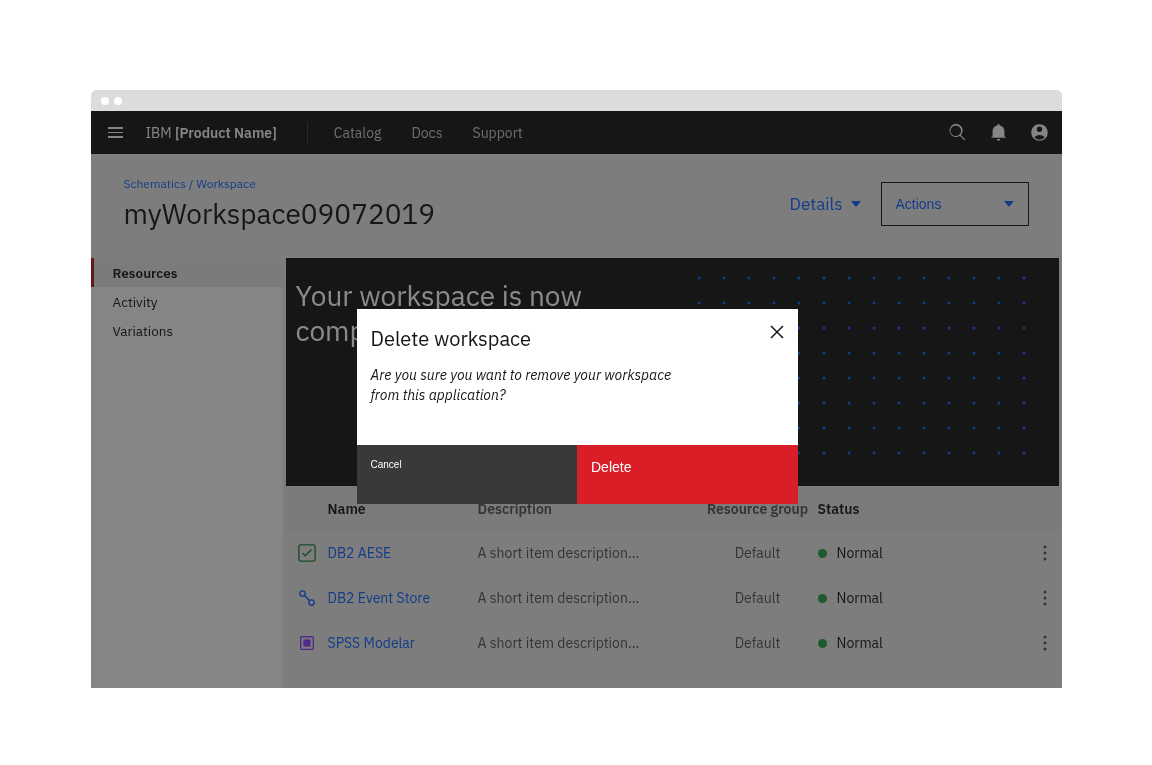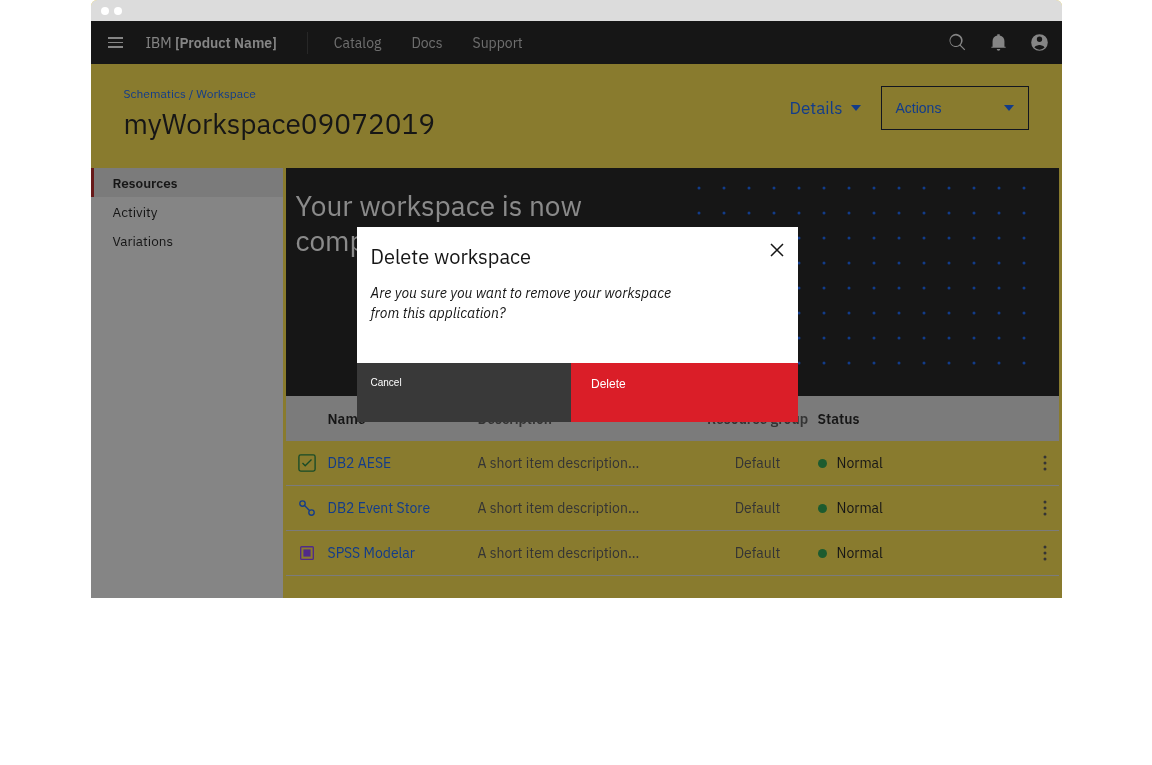--- a/index.html
+++ b/index.html
@@ -6,21 +6,22 @@
     body {
       font-family: "IBM Plex Sans", -apple-system, BlinkMacSystemFont, "Segoe UI", Helvetica, Arial, sans-serif;
       background: #fff;
       display: flex;
       justify-content: center;
       align-items: flex-start;
       min-height: 765px;
     }
     .window {
       width: 971px;
-      background: #fde047;
+      margin-top: 90px;
+      background: #e5e5e5;
       border-radius: 6px 6px 0 0;
       overflow: hidden;
       position: relative;
     }
     .window-chrome {
       height: 21px;
       background: #dcdcdc;
       display: flex;
       align-items: center;
       padding-left: 10px;
@@ -39,21 +40,21 @@
     .hamburger { display: flex; flex-direction: column; gap: 3px; cursor: pointer; padding: 4px; }
     .hamburger span { width: 15px; height: 1.5px; background: #f4f4f4; }
     .brand { margin-left: 19px; font-weight: 400; }
     .brand b { font-weight: 600; }
     .divider { width: 1px; height: 22px; background: #393939; margin: 0 26px 0 30px; }
     .nav-links { display: flex; gap: 30px; color: #c6c6c6; font-size: 14px; }
     .nav-links span { cursor: pointer; }
     .top-icons { margin-left: auto; display: flex; gap: 22px; align-items: center; }
     .icon-svg { width: 19px; height: 19px; fill: #f4f4f4; cursor: pointer; }
 
-    .header-area { padding: 22px 33px 26px; display: flex; align-items: flex-start; justify-content: space-between; }
+    .header-area { padding: 22px 33px 26px; display: flex; align-items: center; justify-content: space-between; }
     .breadcrumb { font-size: 12px; color: #0f62fe; margin-bottom: 4px; }
     .breadcrumb span { cursor: pointer; }
     .page-title { font-size: 28px; font-weight: 400; color: #161616; }
     .header-actions { display: flex; gap: 20px; align-items: center; }
     .ghost-link { color: #0f62fe; font-size: 17px; display: flex; align-items: center; gap: 8px; cursor: pointer; }
     .chevron { width: 10px; height: 6px; fill: #0f62fe; }
     .actions-btn { height: 44px; width: 148px; border: 1px solid #0f172a; color: #0f62fe; display: flex; align-items: center; justify-content: space-between; padding: 0 14px; font-size: 14px; cursor: pointer; background: transparent; }
 
     .content { display: flex; min-height: 430px; }
     .sidenav { width: 192px; background: #f4f4f4; }
@@ -75,27 +76,27 @@
     .col-group { width: 120px; color: #525252; text-align: center; }
     .col-status { width: 110px; display: flex; align-items: center; gap: 10px; color: #161616; }
     .col-actions { flex: 1; display: flex; justify-content: flex-end; }
     .status-dot { width: 9px; height: 9px; border-radius: 50%; background: #24a148; }
     .svc-icon { width: 18px; height: 18px; }
     .overflow { cursor: pointer; }
     .overflow circle { fill: #525252; }
 
     
     .scrim { position: absolute; left: 0; top: 21px; width: 100%; height: calc(100% - 21px); background: rgba(22,22,22,0.5); }
-    .modal { position: absolute; left: 266px; top: 227px; width: 441px; background: #fff; color: #161616; }
+    .modal { position: absolute; left: 266px; top: 219px; width: 441px; background: #fff; color: #161616; }
     .modal-head { padding: 16px 14px 0; font-size: 20px; display: flex; justify-content: space-between; align-items: flex-start; }
     .modal-close { width: 14px; height: 14px; cursor: pointer; }
     .modal-body { padding: 14px 14px 40px; font-size: 14px; color: #161616; line-height: 1.4; max-width: 350px; font-style: italic; }
     .modal-footer { display: flex; height: 59px; }
     .btn-secondary { flex: 1; background: #393939; color: #fff; display: flex; align-items: flex-start; padding: 14px 14px; font-size: 10px; cursor: pointer; border: none; text-align: left; }
-    .btn-danger { flex: 1; background: #da1e28; color: #fff; display: flex; align-items: flex-start; padding: 14px 20px; font-size: 12px; cursor: pointer; border: none; text-align: left; }
+    .btn-danger { flex: 1; background: #da1e28; color: #fff; display: flex; align-items: flex-start; padding: 14px 14px; font-size: 14px; cursor: pointer; border: none; text-align: left; }
   </style>
 </head>
 <body>
 
 <div class="window">
   <div class="window-chrome">
     <div class="dot"></div>
     <div class="dot"></div>
   </div>
 

